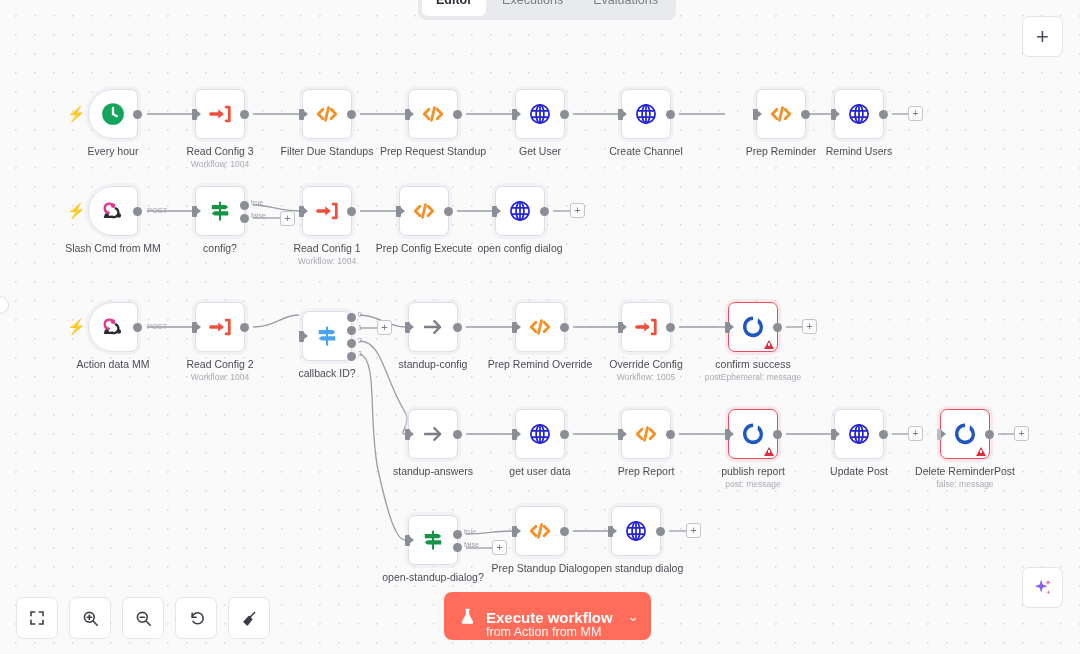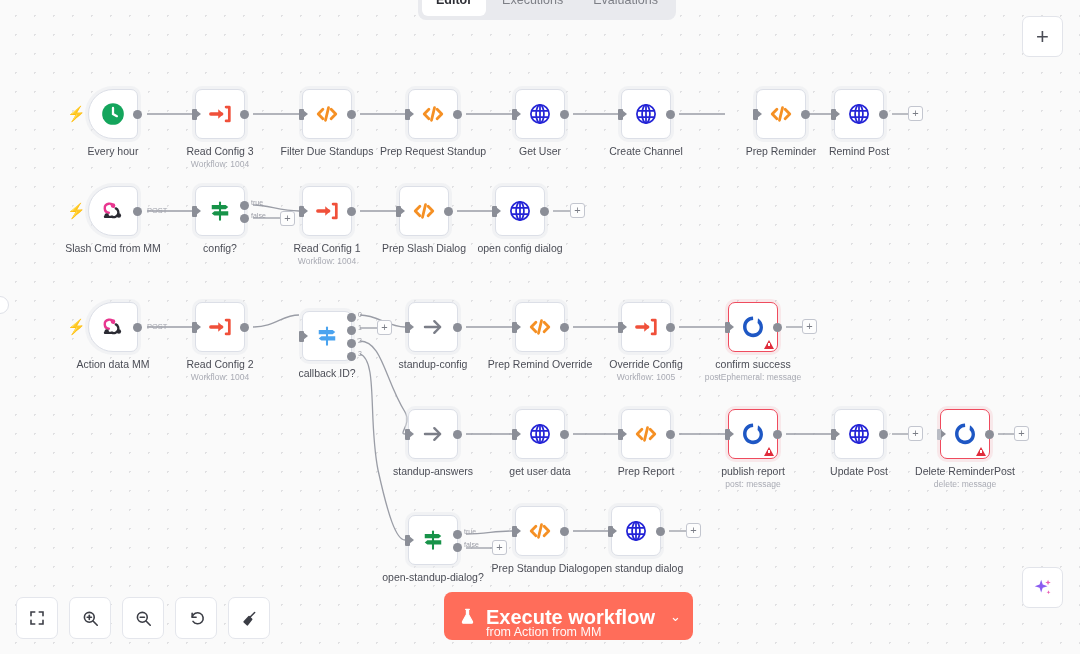--- a/index.html
+++ b/index.html
@@ -149,21 +149,21 @@
   
   #execute-btn {
     position: absolute; left: 444px; bottom: 14px;
     height: 48px; z-index: 30;
     background: #ff6d5a; border-radius: 8px;
     display: flex; align-items: center; gap: 9px;
     padding: 0 12px 0 14px; cursor: pointer;
     color: #ffffff;
   }
   #execute-btn .lines { display: flex; flex-direction: column; line-height: 15px; }
-  #execute-btn .l1 { font-size: 20px; font-weight: 600; margin-top: 18px; }
+  #execute-btn .l1 { font-size: 15px; font-weight: 600; margin-top: 18px; }
   #execute-btn .l2 { font-size: 12.5px; opacity: .95; }
   #execute-btn .chev { margin-left: 6px; font-size: 13px; }
 
   .edge-circle {
     position: absolute; left: -9px; top: 296px;
     width: 18px; height: 18px; border-radius: 50%;
     border: 1px solid #dfe1e8; background: #fff; z-index: 8;
   }
 </style>
 </head>
@@ -321,21 +321,21 @@
             <svg width="26" height="26" viewBox="0 0 24 24">
               <g stroke="#2424d6" stroke-width="1.6" fill="none">
                   <circle cx="12" cy="12" r="8.4"></circle>
                   <ellipse cx="12" cy="12" rx="3.6" ry="8.4"></ellipse>
                   <path d="M3.8 9.2 H20.2 M3.8 14.8 H20.2 M12 3.6 V20.4"></path>
                 </g>
             </svg>
             <span class="port-in"></span>
             <span class="port-out"></span>
           </div>
-          <div class="node-label">Remind Post</div>
+          <div class="node-label">Remind Users</div>
         </div>
         <div class="node trigger" style="left: 88px; top: 186px;">
           <div class="node-box">
             <svg width="26" height="26" viewBox="0 0 24 24">
               <g fill="none" stroke="#e8368f" stroke-width="2.2" stroke-linecap="round">
                   <path d="M8.2 13.6 A4.2 4.2 0 1 1 12.6 8.2"></path>
                 </g>
                 <g fill="none" stroke="#2b2b33" stroke-width="2.2" stroke-linecap="round">
                   <path d="M14.6 9.6 A4.2 4.2 0 1 1 10.9 17.2"></path>
                   <path d="M11.2 17.4 H4.6"></path>
@@ -387,21 +387,21 @@
             <svg width="26" height="26" viewBox="0 0 24 24">
               <g stroke="#f59024" stroke-width="2.6" fill="none" stroke-linecap="round" stroke-linejoin="round">
                   <path d="M8.2 7.6 L3.9 12 L8.2 16.4"></path>
                   <path d="M15.8 7.6 L20.1 12 L15.8 16.4"></path>
                   <path d="M13.4 6.2 L10.6 17.8"></path>
                 </g>
             </svg>
             <span class="port-in"></span>
             <span class="port-out"></span>
           </div>
-          <div class="node-label">Prep Slash Dialog</div>
+          <div class="node-label">Prep Config Execute</div>
         </div>
         <div class="node" style="left: 495px; top: 186px;">
           <div class="node-box">
             <svg width="26" height="26" viewBox="0 0 24 24">
               <g stroke="#2424d6" stroke-width="1.6" fill="none">
                   <circle cx="12" cy="12" r="8.4"></circle>
                   <ellipse cx="12" cy="12" rx="3.6" ry="8.4"></ellipse>
                   <path d="M3.8 9.2 H20.2 M3.8 14.8 H20.2 M12 3.6 V20.4"></path>
                 </g>
             </svg>
@@ -590,21 +590,21 @@
         <div class="node error" style="left: 940px; top: 409px;">
           <div class="node-box">
             <svg width="26" height="26" viewBox="0 0 24 24">
               <path d="M12 2.2 C6.6 2.2 2.8 6.4 2.8 11.8 C2.8 17.2 6.8 21.4 12.2 21.4 C17.4 21.4 21.2 17.4 21.2 12.2 C21.2 8.6 19.4 5.6 16.6 3.9 L16.2 8.4 C17.4 9.4 18.1 10.8 18.1 12.3 C18.1 15.5 15.6 18 12.2 18 C8.7 18 6 15.4 6 11.9 C6 8.3 8.7 5.6 12.2 5.6 Z" fill="#1e57c4"></path>
             </svg>
             <span class="warn-tri"></span>
             <span class="port-in" style="background: rgb(185, 188, 196);"></span>
             <span class="port-out"></span>
           </div>
           <div class="node-label">Delete ReminderPost</div>
-          <div class="node-sub">delete: message</div>
+          <div class="node-sub">false: message</div>
         </div>
         <div class="node" style="left: 408px; top: 515px;">
           <div class="node-box">
             <svg width="26" height="26" viewBox="0 0 24 24">
               <g fill="#179349">
                   <path d="M4.4 6.4 H17.2 L19.6 8.4 L17.2 10.4 H4.4 Z"></path>
                   <path d="M19.6 12.2 H6.8 L4.4 14.2 L6.8 16.2 H19.6 Z"></path>
                 </g>
                 <path d="M12 4.2 V20" stroke="#179349" stroke-width="1.9" stroke-linecap="round"></path>
             </svg>

